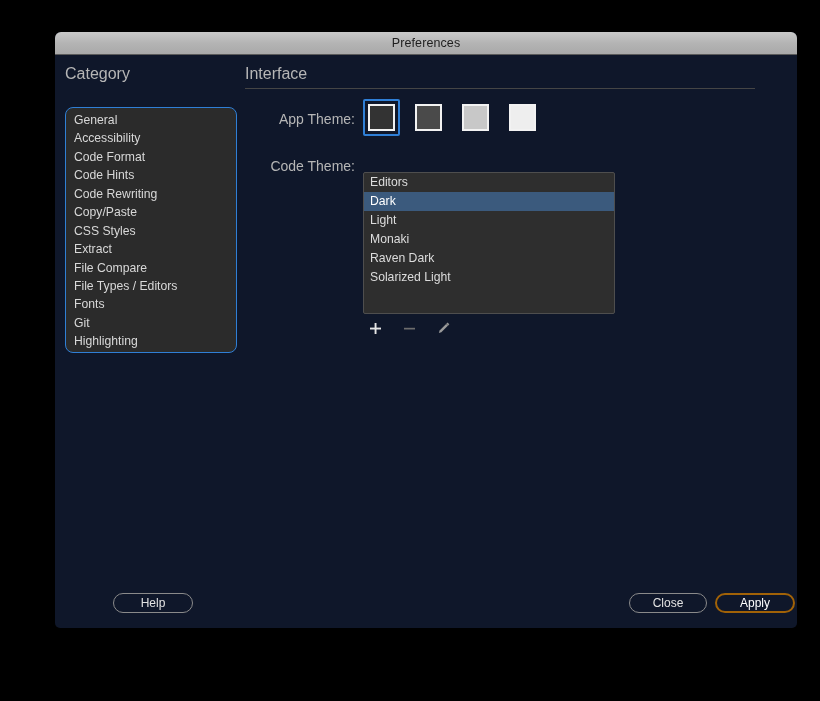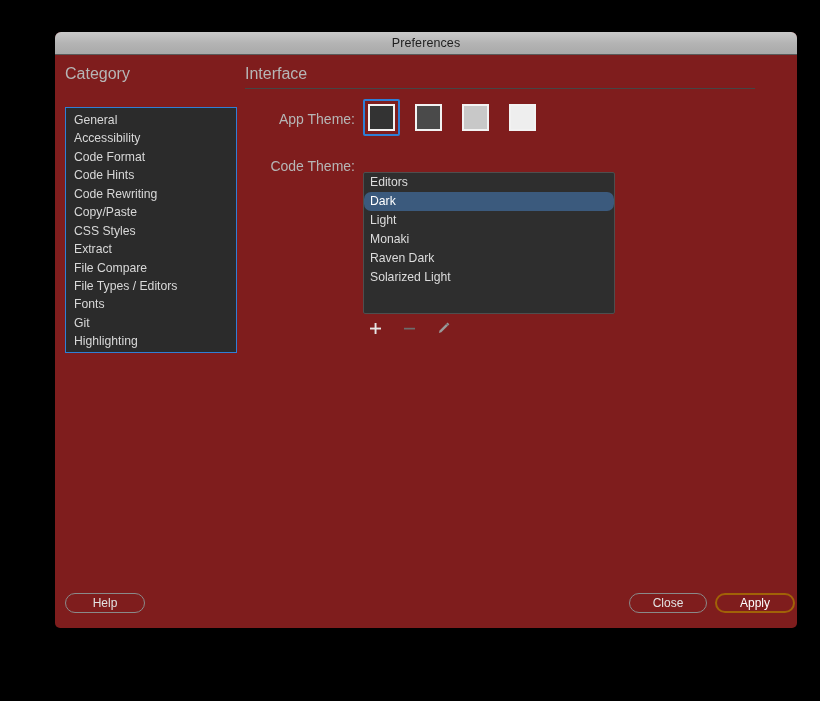--- a/index.html
+++ b/index.html
@@ -15,21 +15,21 @@
     -webkit-font-smoothing: antialiased;
   }
 
   
   #dialog {
     position: absolute;
     left: 55px;
     top: 32px;
     width: 742px;
     height: 596px;
-    background: #7f1d1d;
+    background: #0f172a;
     border-radius: 6px 6px 5px 5px;
     box-shadow: 0 4px 18px rgba(0,0,0,0.65);
     overflow: hidden;
   }
 
   
   #titlebar {
     height: 22px;
     background: linear-gradient(to bottom, #c9c9c9 0%, #b4b4b4 50%, #a9a9a9 100%);
     border-bottom: 1px solid #5a5a5a;
@@ -70,21 +70,21 @@
   #category-label { left: 10px; top: 10px; }
 
   #category-list {
     position: absolute;
     left: 10px;
     top: 52px;
     width: 170px;
     height: 244px;
     background: #2b2b2b;
     border: 1px solid #2f7fd6;
-    border-radius: 0;
+    border-radius: 8px;
     overflow: hidden;
     box-sizing: content-box;
   }
   #category-list .clist {
     padding: 3px 0 0 0;
   }
   .cat-item {
     height: 18.45px;
     line-height: 18.45px;
     padding-left: 8px;
@@ -172,21 +172,20 @@
     height: 19px;
     line-height: 19px;
     padding-left: 6px;
     font-size: 12.2px;
     color: #dcdcdc;
     white-space: nowrap;
   }
   .theme-item.selected {
     background: #3b5a7d;
     color: #ffffff;
-    border-radius: 7px;
   }
 
   
   #theme-toolbar {
     position: absolute;
     left: 122px;
     top: 263px;
     display: flex;
     align-items: center;
     gap: 18px;
@@ -215,20 +214,21 @@
     line-height: 18px;
     border-radius: 10px;
     font-size: 12px;
     color: #e2e2e2;
     text-align: center;
     box-sizing: border-box;
     background: transparent;
     border: 1px solid #8a8a8a;
     padding: 0 4px;
     white-space: nowrap;
+    margin-left: 48px;
   }
   #help-btn {
     left: 10px;
     bottom: 15px;
     width: 80px;
   }
   #close-btn {
     right: 90px;
     bottom: 15px;
     width: 78px;

